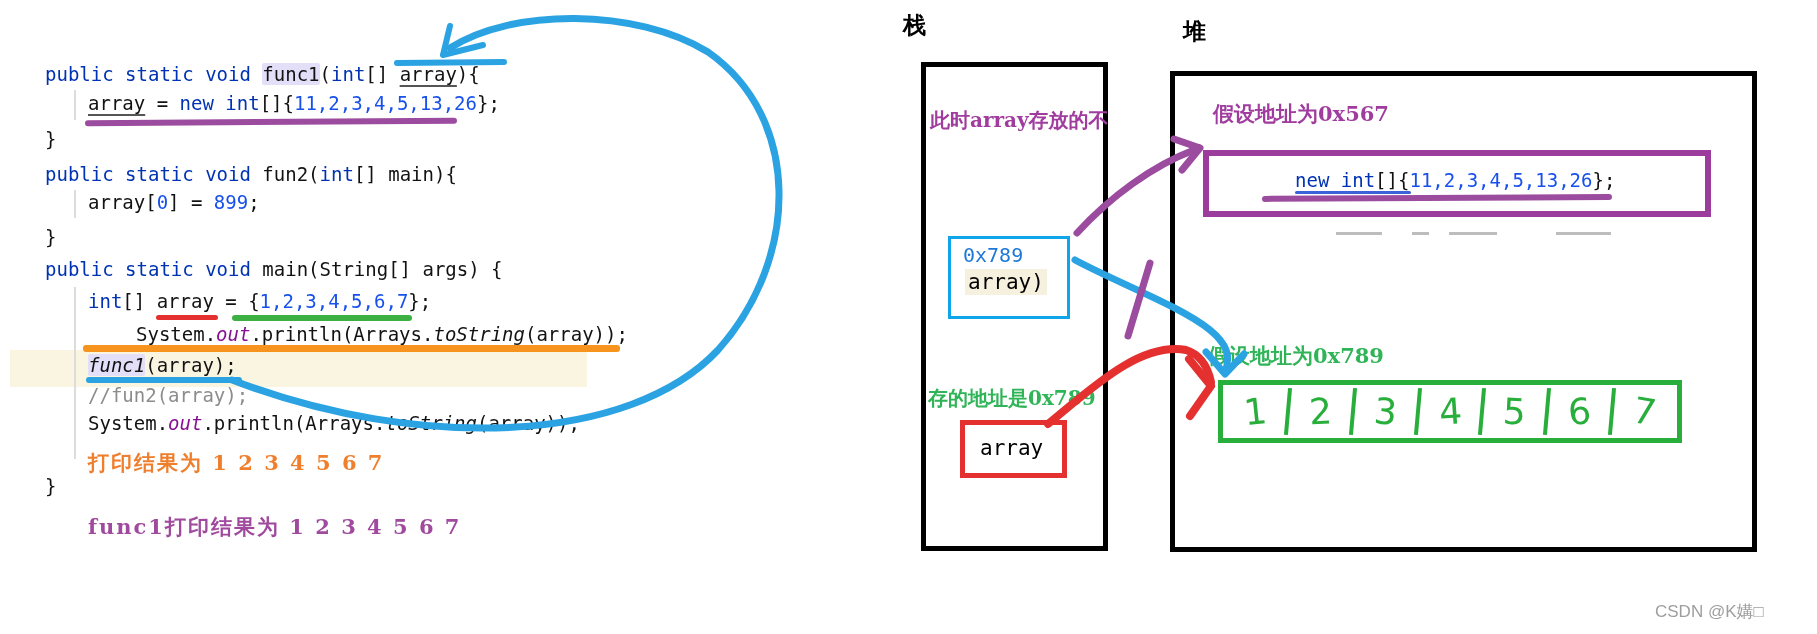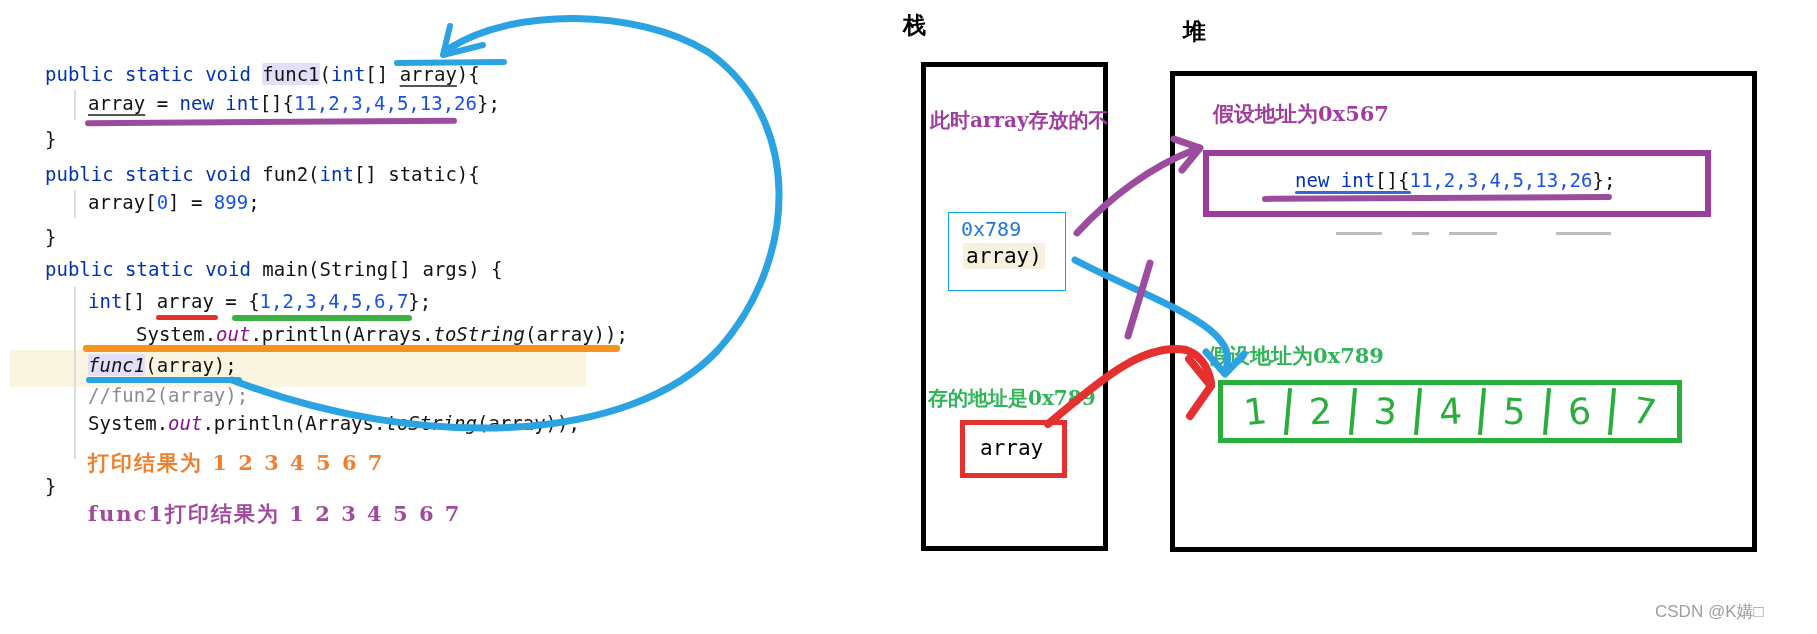--- a/index.html
+++ b/index.html
@@ -41,47 +41,47 @@
 <div class="band" style="left:10px;top:350px;width:577px;height:37px;"></div>
 
 <div class="guide" style="left:74px;top:90px;height:30px;"></div>
 <div class="guide" style="left:74px;top:190px;height:28px;"></div>
 <div class="guide" style="left:74px;top:287px;height:172px;"></div>
 
 <div id="code-layer">
     <div class="codeline" style="top: 62px; left: 45px;"><span class="k">public static void </span><span class="p hl">func1</span><span class="p">(</span><span class="k">int</span><span class="p">[] </span><span class="p u">array</span><span class="p">){</span></div>
     <div class="codeline" style="top: 91px; left: 88px;"><span class="p u">array</span><span class="p"> = </span><span class="k">new</span><span class="p"> </span><span class="k">int</span><span class="p">[]{</span><span class="n">11,2,3,4,5,13,26</span><span class="p">};</span></div>
     <div class="codeline" style="top: 127px; left: 45px;"><span class="p">}</span></div>
-    <div class="codeline" style="top: 162px; left: 45px;"><span class="k">public static void </span><span class="p">fun2(</span><span class="k">int</span><span class="p">[] static){</span></div>
+    <div class="codeline" style="top: 162px; left: 45px;"><span class="k">public static void </span><span class="p">fun2(</span><span class="k">int</span><span class="p">[] main){</span></div>
     <div class="codeline" style="top: 190px; left: 88px;"><span class="p">array[</span><span class="n">0</span><span class="p">] = </span><span class="n">899</span><span class="p">;</span></div>
     <div class="codeline" style="top: 225px; left: 45px;"><span class="p">}</span></div>
     <div class="codeline" style="top: 257px; left: 45px;"><span class="k">public static void </span><span class="p">main(String[] args) {</span></div>
     <div class="codeline" style="top: 289px; left: 88px;"><span class="k">int</span><span class="p">[] array = {</span><span class="n">1,2,3,4,5,6,7</span><span class="p">};</span></div>
     <div class="codeline" style="top: 322px; left: 88px; margin-left: 48px;"><span class="p">System.</span><span class="f">out</span><span class="p">.println(Arrays.</span><span class="it">toString</span><span class="p">(array));</span></div>
     <div class="codeline" style="top: 353px; left: 88px;"><span class="it hl">func1</span><span class="p">(array);</span></div>
     <div class="codeline" style="top: 383px; left: 88px;"><span class="cm">//fun2(array);</span></div>
     <div class="codeline" style="top: 411px; left: 88px;"><span class="p">System.</span><span class="f">out</span><span class="p">.println(Arrays.</span><span class="it">toString</span><span class="p">(array));</span></div>
     <div class="codeline" style="top: 474px; left: 45px;"><span class="p">}</span></div>
   </div>
 
 <div class="ul" style="left:85px;top:119px;width:372px;height:6px;background:#9C4C9F;transform:rotate(-0.4deg);"></div>
 <div class="ul" style="left:156px;top:315px;width:62px;height:5px;background:#E53030;"></div>
 <div class="ul" style="left:232px;top:315px;width:180px;height:6px;background:#3CB043;"></div>
 <div class="ul" style="left:83px;top:345px;width:537px;height:7px;background:#F7941D;"></div>
 <div class="ul" style="left:86px;top:377px;width:156px;height:6px;background:#2BA3E3;"></div>
 
 <div class="zh" style="left:88px;top:449px;font-size:21px;color:#F07F2D;letter-spacing:2px;">打印结果为 1 2 3 4 5 6 7</div>
-<div class="zh" style="left:88px;top:500px;font-size:21px;color:#A04A9E;letter-spacing:2px;">func1打印结果为 1 2 3 4 5 6 7</div>
+<div class="zh" style="left:88px;top:513px;font-size:21px;color:#A04A9E;letter-spacing:2px;">func1打印结果为 1 2 3 4 5 6 7</div>
 
 <div class="zh" style="left:903px;top:10px;font-size:23px;color:#000;">栈</div>
 <div class="membox" style="left:921px;top:62px;width:177px;height:479px;"></div>
 
 <div id="stack-note-purple" class="zh" style="left:930px;top:106px;font-size:20px;line-height:29px;color:#A03C9E;"><div>此时array存放的不</div></div>
 
-<div class="innerbox" style="left:948px;top:212px;width:116px;height:77px;border:1px solid #0ea5e9;">
+<div class="innerbox" style="left:948px;top:236px;width:116px;height:77px;border:3px solid #0ea5e9;">
   <div class="mono" style="position:absolute;left:12px;top:4px;font-size:20px;color:#1E78D7;">0x789</div>
   <div class="mono" style="position:absolute;left:14px;top:30px;font-size:21px;color:#000;background:#F6F0DF;padding:1px 3px;">array)</div>
 </div>
 
 <div class="zh" style="left:928px;top:385px;font-size:20px;color:#2FB457;">存的地址是0x789</div>
 
 <div class="innerbox" style="left:960px;top:420px;width:97px;height:48px;border:5px solid #E53030;">
   <div class="mono" style="position:absolute;left:15px;top:11px;font-size:21px;color:#000;">array</div>
 </div>
 

